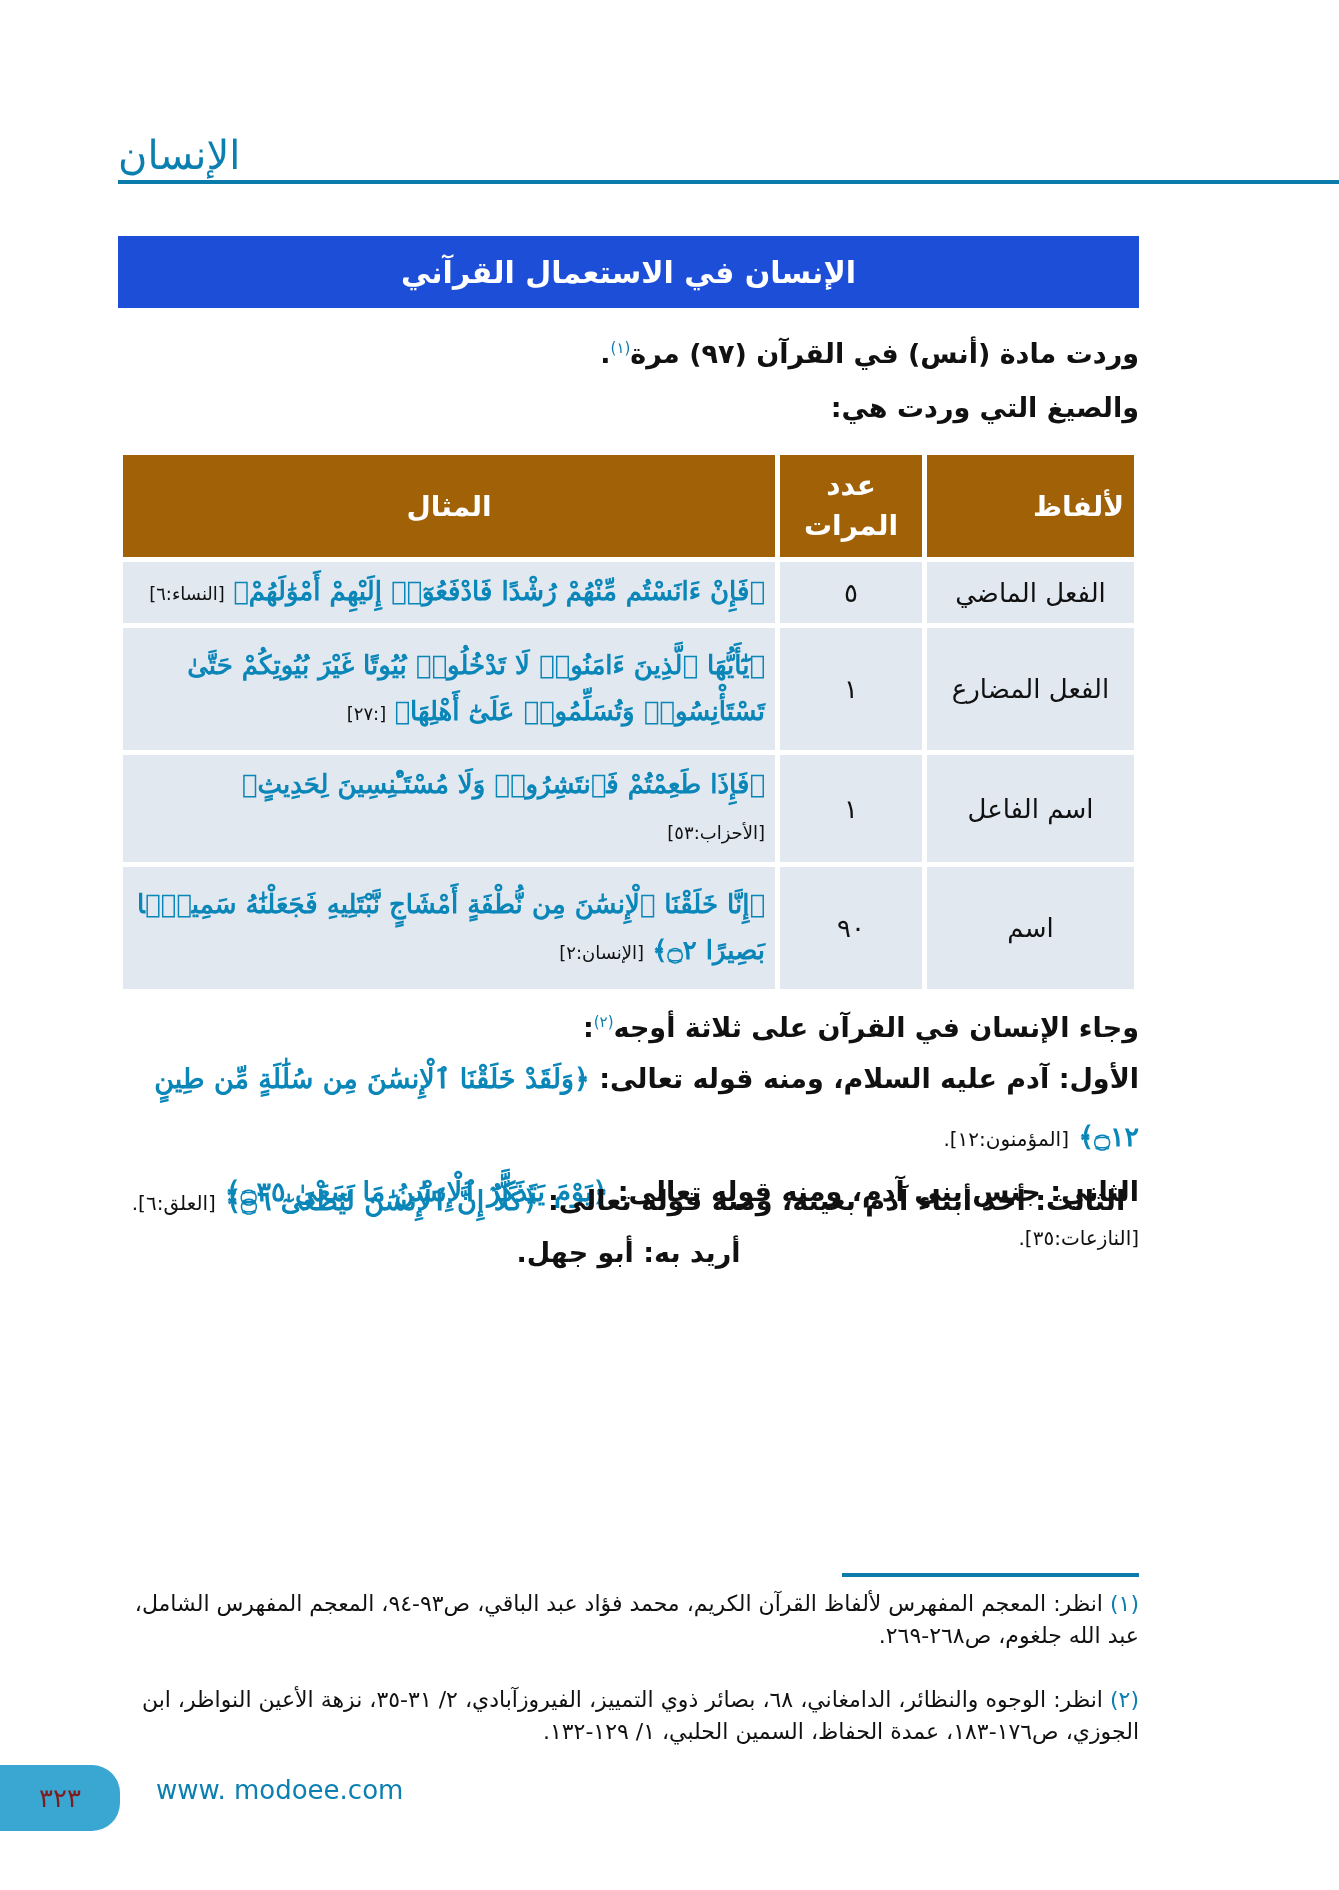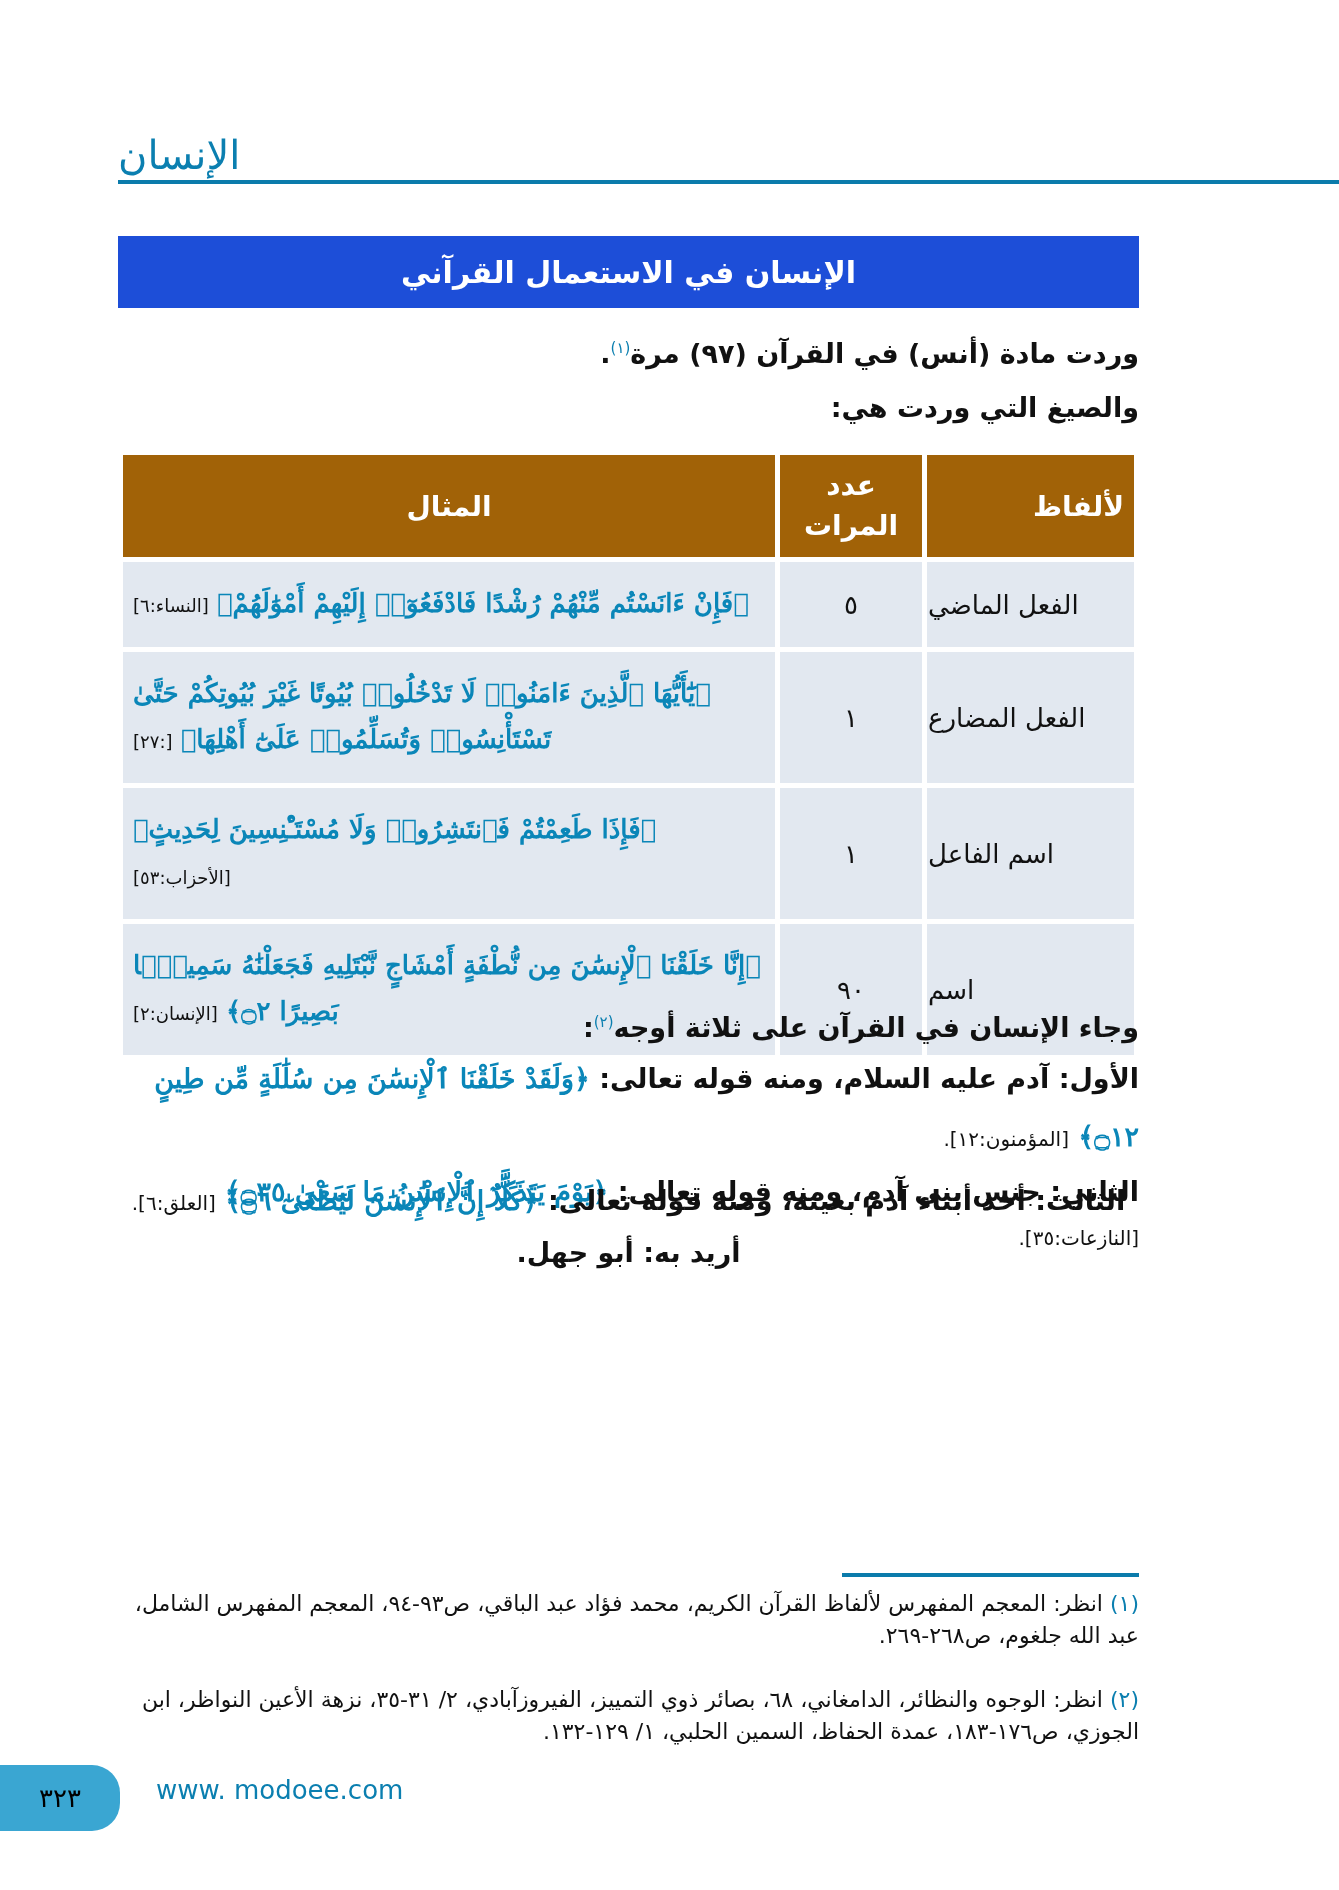--- a/index.html
+++ b/index.html
@@ -12,30 +12,30 @@
   #section-banner { left: 118px; top: 236px; width: 1021px; height: 72px; background: #1d4ed8;
                     color: #fff; font-weight: bold; font-size: 30px; display: flex; align-items: center; justify-content: center; }
   .body-line { right: 200px; font-weight: bold; font-size: 27px; line-height: 44px; white-space: nowrap; }
   .body-line.full { left: 118px; right: 200px; }
   sup.fn { color: #0b7fb0; font-size: 15px; font-weight: normal; }
   .ayah { color: #0a86b8; font-family: "DejaVu Serif", serif; font-weight: bold; }
   .ref { font-weight: normal; font-size: 20px; }
   table#forms-table { position: absolute; left: 118px; top: 450px; width: 1021px; border-collapse: separate; border-spacing: 5px; direction: rtl; }
   #forms-table th { background: #a16207; color: #fff; font-weight: bold; font-size: 28px; height: 100px; }
   #forms-table td { background: #e2e8f0; font-size: 26px; vertical-align: middle; }
-  #forms-table td.form { width: 205px; text-align: left; }
+  #forms-table td.form { width: 205px; text-align: center; }
   #forms-table td.count { width: 140px; text-align: center; }
-  #forms-table td.ex { text-align: left; padding: 18px 10px; line-height: 46px; }
+  #forms-table td.ex { text-align: right; padding: 6px 10px; line-height: 46px; }
   #forms-table td.ex .ayah { font-size: 26px; }
   #forms-table td.ex .ref { color: #111; font-size: 18px; }
   #fn-rule { left: 842px; top: 1573px; width: 297px; height: 4px; background: #0b7bab; }
   .footnote { left: 118px; right: 200px; font-size: 22px; line-height: 32px; }
   .fn-num { color: #0b7fb0; }
   #page-badge { left: 0; top: 1765px; width: 120px; height: 66px; background: #3aa6d2; border-radius: 0 28px 28px 0;
-                color: #000000; font-size: 26px; display: flex; align-items: center; justify-content: center; }
+                color: #7f1d1d; font-size: 26px; display: flex; align-items: center; justify-content: center; }
   #site-url { left: 156px; top: 1775px; font-size: 26px; color: #0b7fb0; font-family: "DejaVu Sans", sans-serif; }
 </style>
 </head>
 <body>
 
 <div id="chapter-title" class="abs rtl">الإنسان</div>
 <div id="chapter-rule" class="abs"></div>
 
 <div id="section-banner" class="abs rtl">
   <span>الإنسان في الاستعمال القرآني</span>

